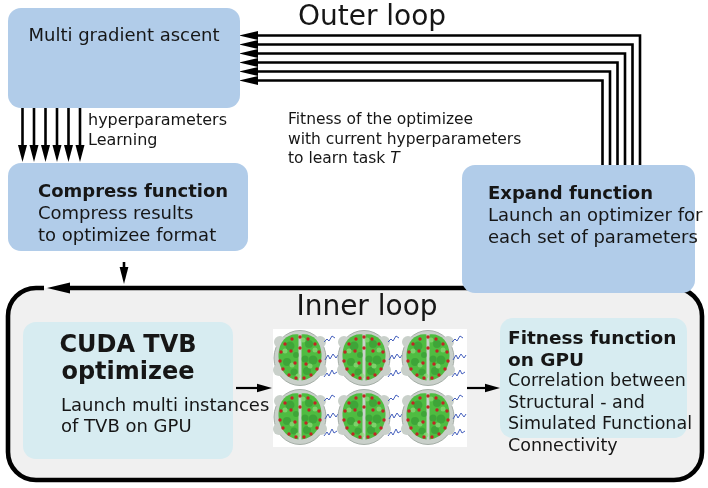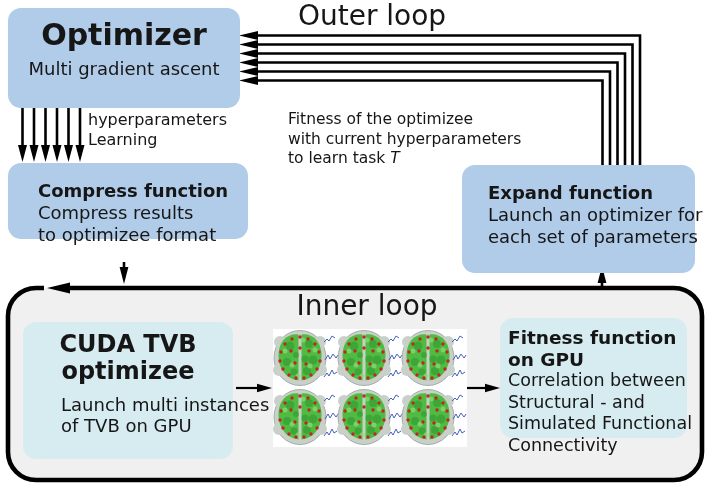--- a/index.html
+++ b/index.html
@@ -12,25 +12,25 @@
   .box{position:absolute;border-radius:13px;box-sizing:border-box;}
   .blue{background:#b1cce9;}
   .cyan{background:#d7ecf1;}
   .nowrap div, .nowrap span{white-space:nowrap;}
   .loop-title{font-size:28px;line-height:32px;text-align:center;}
   
   .optimizer{left:8px;top:8px;width:232px;height:100px;text-align:center;padding-top:10px;}
   .optimizer .t{font-size:30px;font-weight:bold;line-height:34px;}
   .optimizer .s{font-size:18px;line-height:22px;margin-top:6px;}
   
-  .compress{left:8px;top:163px;width:240px;height:76px;padding:17px 0 0 30px;}
+  .compress{left:8px;top:163px;width:240px;height:88px;padding:17px 0 0 30px;}
   .compress .t{font-weight:bold;}
   .compress div{font-size:18px;line-height:22px;}
   
-  .expand{left:462px;top:165px;width:233px;height:108px;padding:17px 0 0 26px;}
+  .expand{left:462px;top:165px;width:233px;height:128px;padding:17px 0 0 26px;}
   .expand .t{font-weight:bold;}
   .expand div{font-size:18px;line-height:22px;}
   
   .cuda{left:23px;top:322px;width:210px;height:137px;padding-top:9px;}
   .cuda .t{font-size:24px;font-weight:bold;line-height:27px;text-align:center;}
   .cuda .b{font-size:18px;line-height:21px;padding-left:19px;margin-left:19px;}
   .cuda .b1{margin-top:9px;}
   
   .fitnessfn{left:500px;top:318px;width:187px;height:120px;padding:9px 0 0 8px;}
   .fitnessfn div{font-size:17.5px;line-height:21.5px;}
@@ -106,21 +106,20 @@
     <g>
       <path d="M467 388 H488" stroke="#000" stroke-width="2.2"></path>
       <polygon points="500,388 485,383.8 485,392.2" fill="#000"></polygon>
     </g>
   </svg>
 
   <div class="abs loop-title outer-title">Outer loop</div>
   <div class="abs loop-title inner-title">Inner loop</div>
 
   <div class="box blue optimizer nowrap">
-    <div class="t">Optimizer</div>
     <div class="s">Multi gradient ascent</div>
   </div>
 
   <div class="abs learning nowrap">
     <div>hyperparameters</div>
     <div>Learning</div>
   </div>
 
   <div class="abs fitnote nowrap">
     <div>Fitness of the optimizee</div>

